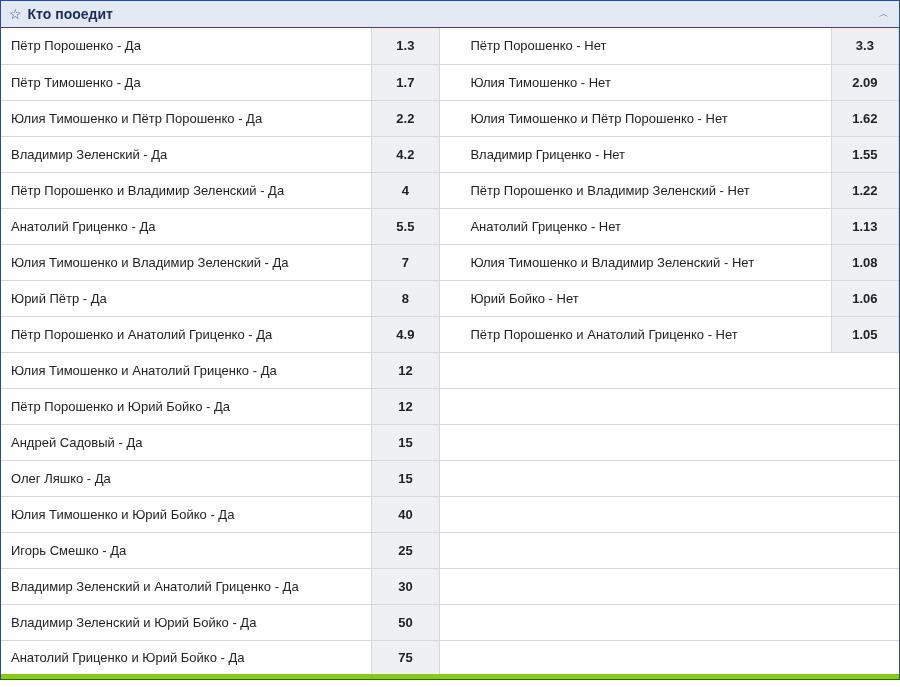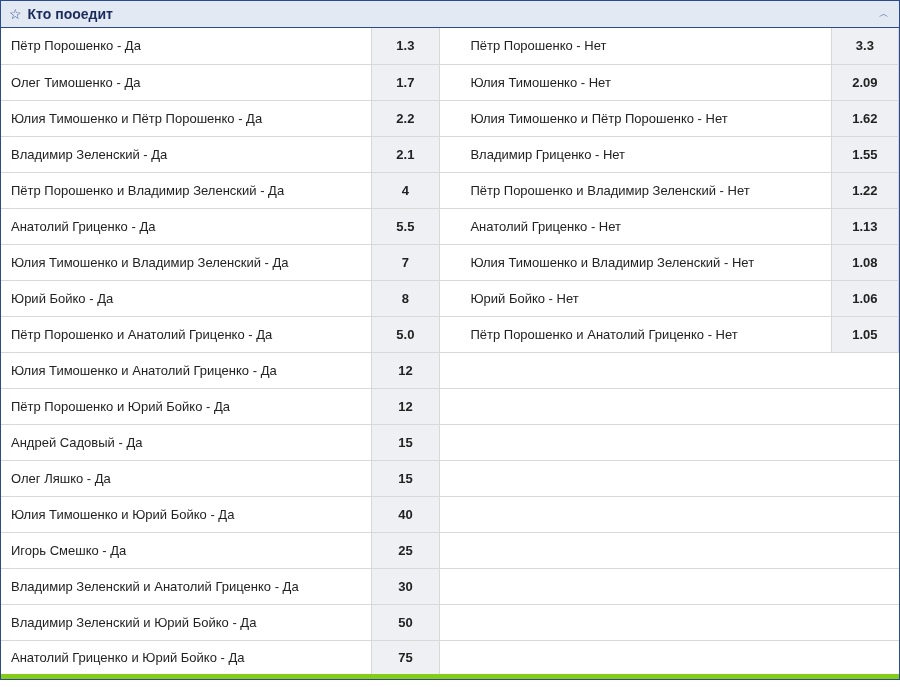--- a/index.html
+++ b/index.html
@@ -57,36 +57,36 @@
   <table class="odds-table">
     <tbody id="odds-body">
         <tr>
           <td class="name-cell">Пётр Порошенко - Да</td>
           <td class="odd-cell">1.3</td>
           <td class="spacer-cell"></td>
           <td class="name-cell">Пётр Порошенко - Нет</td>
           <td class="odd-cell">3.3</td>
         </tr>
         <tr>
-          <td class="name-cell">Олег Тимошенко - Да</td>
+          <td class="name-cell">Пётр Тимошенко - Да</td>
           <td class="odd-cell">1.7</td>
           <td class="spacer-cell"></td>
           <td class="name-cell">Юлия Тимошенко - Нет</td>
           <td class="odd-cell">2.09</td>
         </tr>
         <tr>
           <td class="name-cell">Юлия Тимошенко и Пётр Порошенко - Да</td>
           <td class="odd-cell">2.2</td>
           <td class="spacer-cell"></td>
           <td class="name-cell">Юлия Тимошенко и Пётр Порошенко - Нет</td>
           <td class="odd-cell">1.62</td>
         </tr>
         <tr>
           <td class="name-cell">Владимир Зеленский - Да</td>
-          <td class="odd-cell">2.1</td>
+          <td class="odd-cell">4.2</td>
           <td class="spacer-cell"></td>
           <td class="name-cell">Владимир Гриценко - Нет</td>
           <td class="odd-cell">1.55</td>
         </tr>
         <tr>
           <td class="name-cell">Пётр Порошенко и Владимир Зеленский - Да</td>
           <td class="odd-cell">4</td>
           <td class="spacer-cell"></td>
           <td class="name-cell">Пётр Порошенко и Владимир Зеленский - Нет</td>
           <td class="odd-cell">1.22</td>
@@ -99,29 +99,29 @@
           <td class="odd-cell">1.13</td>
         </tr>
         <tr>
           <td class="name-cell">Юлия Тимошенко и Владимир Зеленский - Да</td>
           <td class="odd-cell">7</td>
           <td class="spacer-cell"></td>
           <td class="name-cell">Юлия Тимошенко и Владимир Зеленский - Нет</td>
           <td class="odd-cell">1.08</td>
         </tr>
         <tr>
-          <td class="name-cell">Юрий Бойко - Да</td>
+          <td class="name-cell">Юрий Пётр - Да</td>
           <td class="odd-cell">8</td>
           <td class="spacer-cell"></td>
           <td class="name-cell">Юрий Бойко - Нет</td>
           <td class="odd-cell">1.06</td>
         </tr>
         <tr>
           <td class="name-cell">Пётр Порошенко и Анатолий Гриценко - Да</td>
-          <td class="odd-cell">5.0</td>
+          <td class="odd-cell">4.9</td>
           <td class="spacer-cell"></td>
           <td class="name-cell">Пётр Порошенко и Анатолий Гриценко - Нет</td>
           <td class="odd-cell">1.05</td>
         </tr>
         <tr>
           <td class="name-cell">Юлия Тимошенко и Анатолий Гриценко - Да</td>
           <td class="odd-cell">12</td>
           <td class="spacer-cell"></td>
           <td class="name-cell"></td>
           <td class="odd-cell empty"></td>

